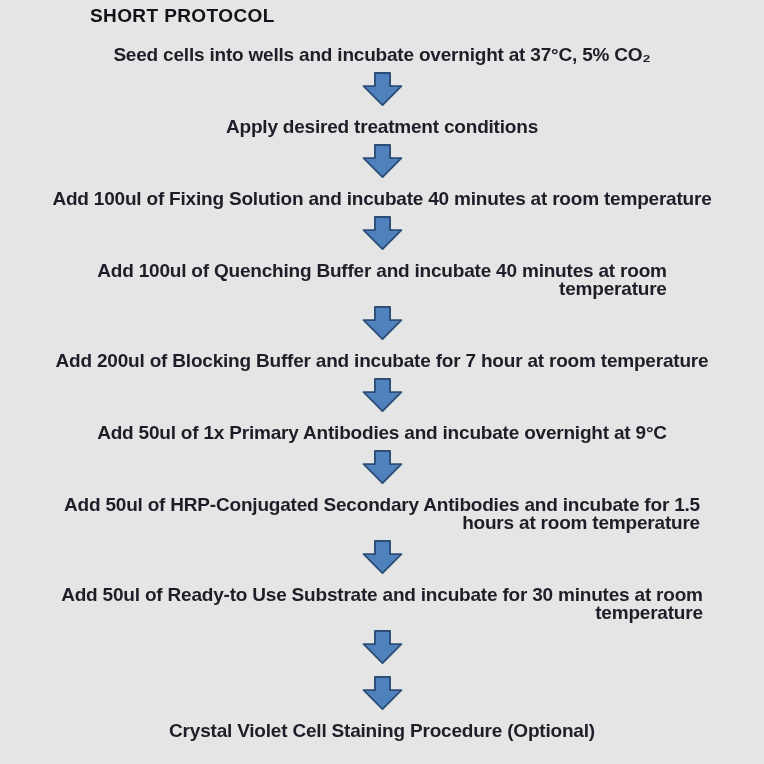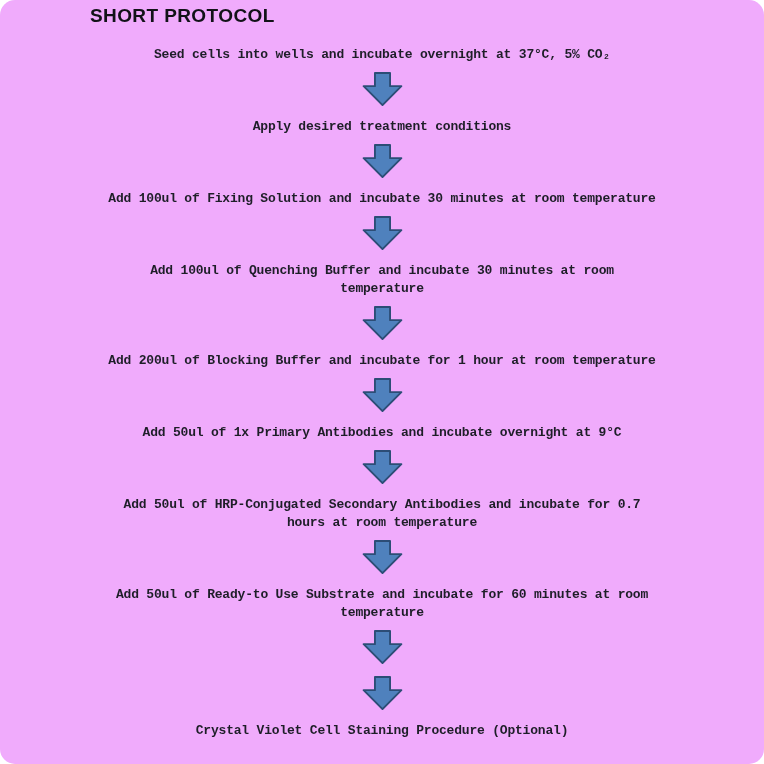--- a/index.html
+++ b/index.html
@@ -7,48 +7,46 @@
     padding: 0;
     background: #ffffff;
     width: 764px;
     height: 764px;
     overflow: hidden;
     font-family: "Liberation Sans", "DejaVu Sans", sans-serif;
   }
   .page {
     width: 764px;
     height: 764px;
-    background: #f0abfc;
+    background: #e5e5e5;
     box-sizing: border-box;
-    border-radius: 15px;
   }
   .title {
     margin: 0;
     padding: 6px 0 0 90px;
     font-size: 19px;
     line-height: 20px;
     font-weight: bold;
     letter-spacing: 0.4px;
     color: #121218;
   }
   .flow {
     margin-top: 20px;
     display: flex;
     flex-direction: column;
     align-items: center;
   }
   .step {
     margin: 0 0 8px 0;
-    text-align: center;
-    font-size: 13px;
+    text-align: right;
+    font-size: 19px;
     line-height: 18px;
     font-weight: bold;
     letter-spacing: -0.2px;
     color: #1e1e28;
-    font-family: Liberation Mono, monospace;
   }
   .step .line {
     white-space: nowrap;
   }
   .arrow {
     width: 43px;
     height: 34px;
     margin: 0 0 12px 0;
     flex: 0 0 auto;
   }
@@ -65,53 +63,53 @@
       <svg class="arrow" viewBox="0 0 44 36" xmlns="http://www.w3.org/2000/svg" aria-hidden="true">
     <polygon points="14,1 30,1 30,15 42,15 22,35 2,15 14,15" stroke-width="2" stroke-linejoin="round" fill="#4f81bd" stroke="#2c4d76"></polygon>
   </svg>
       <div class="step">
         <div class="line">Apply desired treatment conditions</div>
       </div>
       <svg class="arrow" viewBox="0 0 44 36" xmlns="http://www.w3.org/2000/svg" aria-hidden="true">
     <polygon points="14,1 30,1 30,15 42,15 22,35 2,15 14,15" stroke-width="2" stroke-linejoin="round" fill="#4f81bd" stroke="#2c4d76"></polygon>
   </svg>
       <div class="step">
-        <div class="line">Add 100ul of Fixing Solution and incubate 30 minutes at room temperature</div>
+        <div class="line">Add 100ul of Fixing Solution and incubate 40 minutes at room temperature</div>
       </div>
       <svg class="arrow" viewBox="0 0 44 36" xmlns="http://www.w3.org/2000/svg" aria-hidden="true">
     <polygon points="14,1 30,1 30,15 42,15 22,35 2,15 14,15" stroke-width="2" stroke-linejoin="round" fill="#4f81bd" stroke="#2c4d76"></polygon>
   </svg>
       <div class="step">
-        <div class="line">Add 100ul of Quenching Buffer and incubate 30 minutes at room</div>
+        <div class="line">Add 100ul of Quenching Buffer and incubate 40 minutes at room</div>
         <div class="line">temperature</div>
       </div>
       <svg class="arrow" viewBox="0 0 44 36" xmlns="http://www.w3.org/2000/svg" aria-hidden="true">
     <polygon points="14,1 30,1 30,15 42,15 22,35 2,15 14,15" stroke-width="2" stroke-linejoin="round" fill="#4f81bd" stroke="#2c4d76"></polygon>
   </svg>
       <div class="step">
-        <div class="line">Add 200ul of Blocking Buffer and incubate for 1 hour at room temperature</div>
+        <div class="line">Add 200ul of Blocking Buffer and incubate for 7 hour at room temperature</div>
       </div>
       <svg class="arrow" viewBox="0 0 44 36" xmlns="http://www.w3.org/2000/svg" aria-hidden="true">
     <polygon points="14,1 30,1 30,15 42,15 22,35 2,15 14,15" stroke-width="2" stroke-linejoin="round" fill="#4f81bd" stroke="#2c4d76"></polygon>
   </svg>
       <div class="step">
         <div class="line">Add 50ul of 1x Primary Antibodies and incubate overnight at 9°C</div>
       </div>
       <svg class="arrow" viewBox="0 0 44 36" xmlns="http://www.w3.org/2000/svg" aria-hidden="true">
     <polygon points="14,1 30,1 30,15 42,15 22,35 2,15 14,15" stroke-width="2" stroke-linejoin="round" fill="#4f81bd" stroke="#2c4d76"></polygon>
   </svg>
       <div class="step">
-        <div class="line">Add 50ul of HRP-Conjugated Secondary Antibodies and incubate for 0.7</div>
+        <div class="line">Add 50ul of HRP-Conjugated Secondary Antibodies and incubate for 1.5</div>
         <div class="line">hours at room temperature</div>
       </div>
       <svg class="arrow" viewBox="0 0 44 36" xmlns="http://www.w3.org/2000/svg" aria-hidden="true">
     <polygon points="14,1 30,1 30,15 42,15 22,35 2,15 14,15" stroke-width="2" stroke-linejoin="round" fill="#4f81bd" stroke="#2c4d76"></polygon>
   </svg>
       <div class="step">
-        <div class="line">Add 50ul of Ready-to Use Substrate and incubate for 60 minutes at room</div>
+        <div class="line">Add 50ul of Ready-to Use Substrate and incubate for 30 minutes at room</div>
         <div class="line">temperature</div>
       </div>
       <svg class="arrow" viewBox="0 0 44 36" xmlns="http://www.w3.org/2000/svg" aria-hidden="true">
     <polygon points="14,1 30,1 30,15 42,15 22,35 2,15 14,15" stroke-width="2" stroke-linejoin="round" fill="#4f81bd" stroke="#2c4d76"></polygon>
   </svg>
       <svg class="arrow" viewBox="0 0 44 36" xmlns="http://www.w3.org/2000/svg" aria-hidden="true">
     <polygon points="14,1 30,1 30,15 42,15 22,35 2,15 14,15" stroke-width="2" stroke-linejoin="round" fill="#4f81bd" stroke="#2c4d76"></polygon>
   </svg>
       <div class="step">
         <div class="line">Crystal Violet Cell Staining Procedure (Optional)</div>

